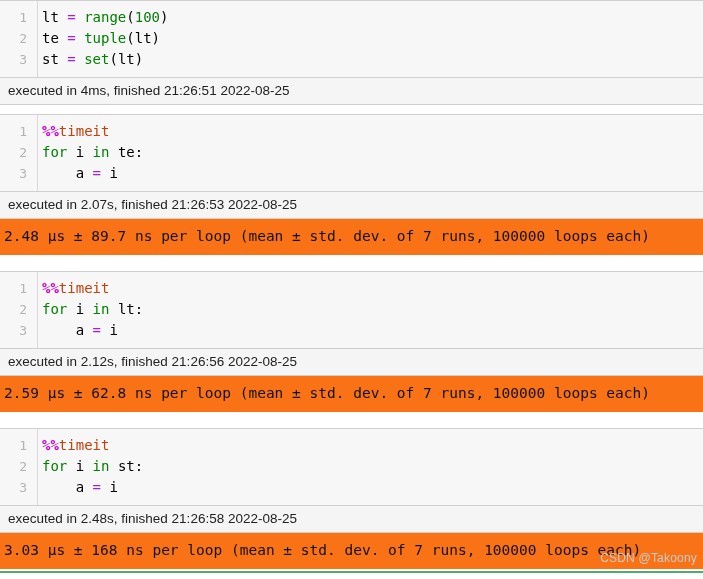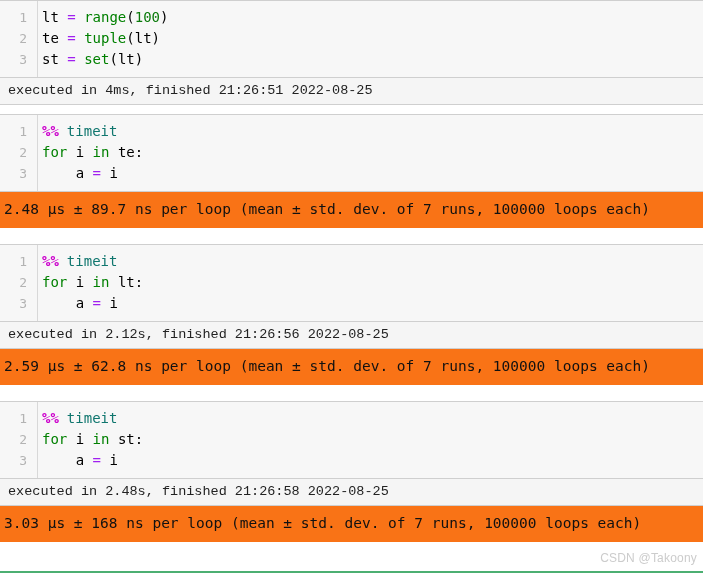--- a/index.html
+++ b/index.html
@@ -77,28 +77,28 @@
   }
 
   
   .tok-name   { color: #000000; }
   .tok-op     { color: #a020f0; }
   .tok-builtin{ color: #008000; text-align: center; }
   .tok-kw     { color: #008000; font-weight: normal; }
   .tok-magic  { color: #cc00cc; font-weight: bold; }
   .tok-num    { color: #0a7a0a; }
   .tok-punct  { color: #000000; }
-  .tok-plain  { color: #0f766e; margin-left: 8px; }
+  .tok-plain  { color: #c2410c; }
 
   
   .exec-bar {
     background: #f5f5f5;
     border-bottom: 1px solid #cfcfcf;
     color: #222222;
-    font-family: Liberation Mono, monospace;
+    font-family: Liberation Sans, sans-serif;
     font-size: 13.5px;
     line-height: 21px;
     padding: 2px 0 3px 8px;
     box-sizing: border-box;
     white-space: pre;
   }
 
   
   .output {
     background: #f97316;
@@ -155,20 +155,21 @@
         </div>
         <div class="exec-bar">executed in 4ms, finished 21:26:51 2022-08-25</div>
       </div>
       <div class="spacer-small"></div>
       <div class="cell">
         <div class="code-area">
           <div class="code-line"><div class="gutter">1</div><div class="code-text"><span class="tok-magic">%%</span><span class="tok-plain">timeit</span></div></div>
           <div class="code-line"><div class="gutter">2</div><div class="code-text"><span class="tok-kw">for</span><span class="tok-name"> i </span><span class="tok-kw">in</span><span class="tok-name"> te:</span></div></div>
           <div class="code-line"><div class="gutter">3</div><div class="code-text"><span class="tok-name">    a </span><span class="tok-op">= </span><span class="tok-name">i</span></div></div>
         </div>
+        <div class="exec-bar">executed in 2.07s, finished 21:26:53 2022-08-25</div>
         <div class="output">2.48 µs ± 89.7 ns per loop (mean ± std. dev. of 7 runs, 100000 loops each)</div>
       </div>
       <div class="spacer"></div>
       <div class="cell">
         <div class="code-area">
           <div class="code-line"><div class="gutter">1</div><div class="code-text"><span class="tok-magic">%%</span><span class="tok-plain">timeit</span></div></div>
           <div class="code-line"><div class="gutter">2</div><div class="code-text"><span class="tok-kw">for</span><span class="tok-name"> i </span><span class="tok-kw">in</span><span class="tok-name"> lt:</span></div></div>
           <div class="code-line"><div class="gutter">3</div><div class="code-text"><span class="tok-name">    a </span><span class="tok-op">= </span><span class="tok-name">i</span></div></div>
         </div>
         <div class="exec-bar">executed in 2.12s, finished 21:26:56 2022-08-25</div>

